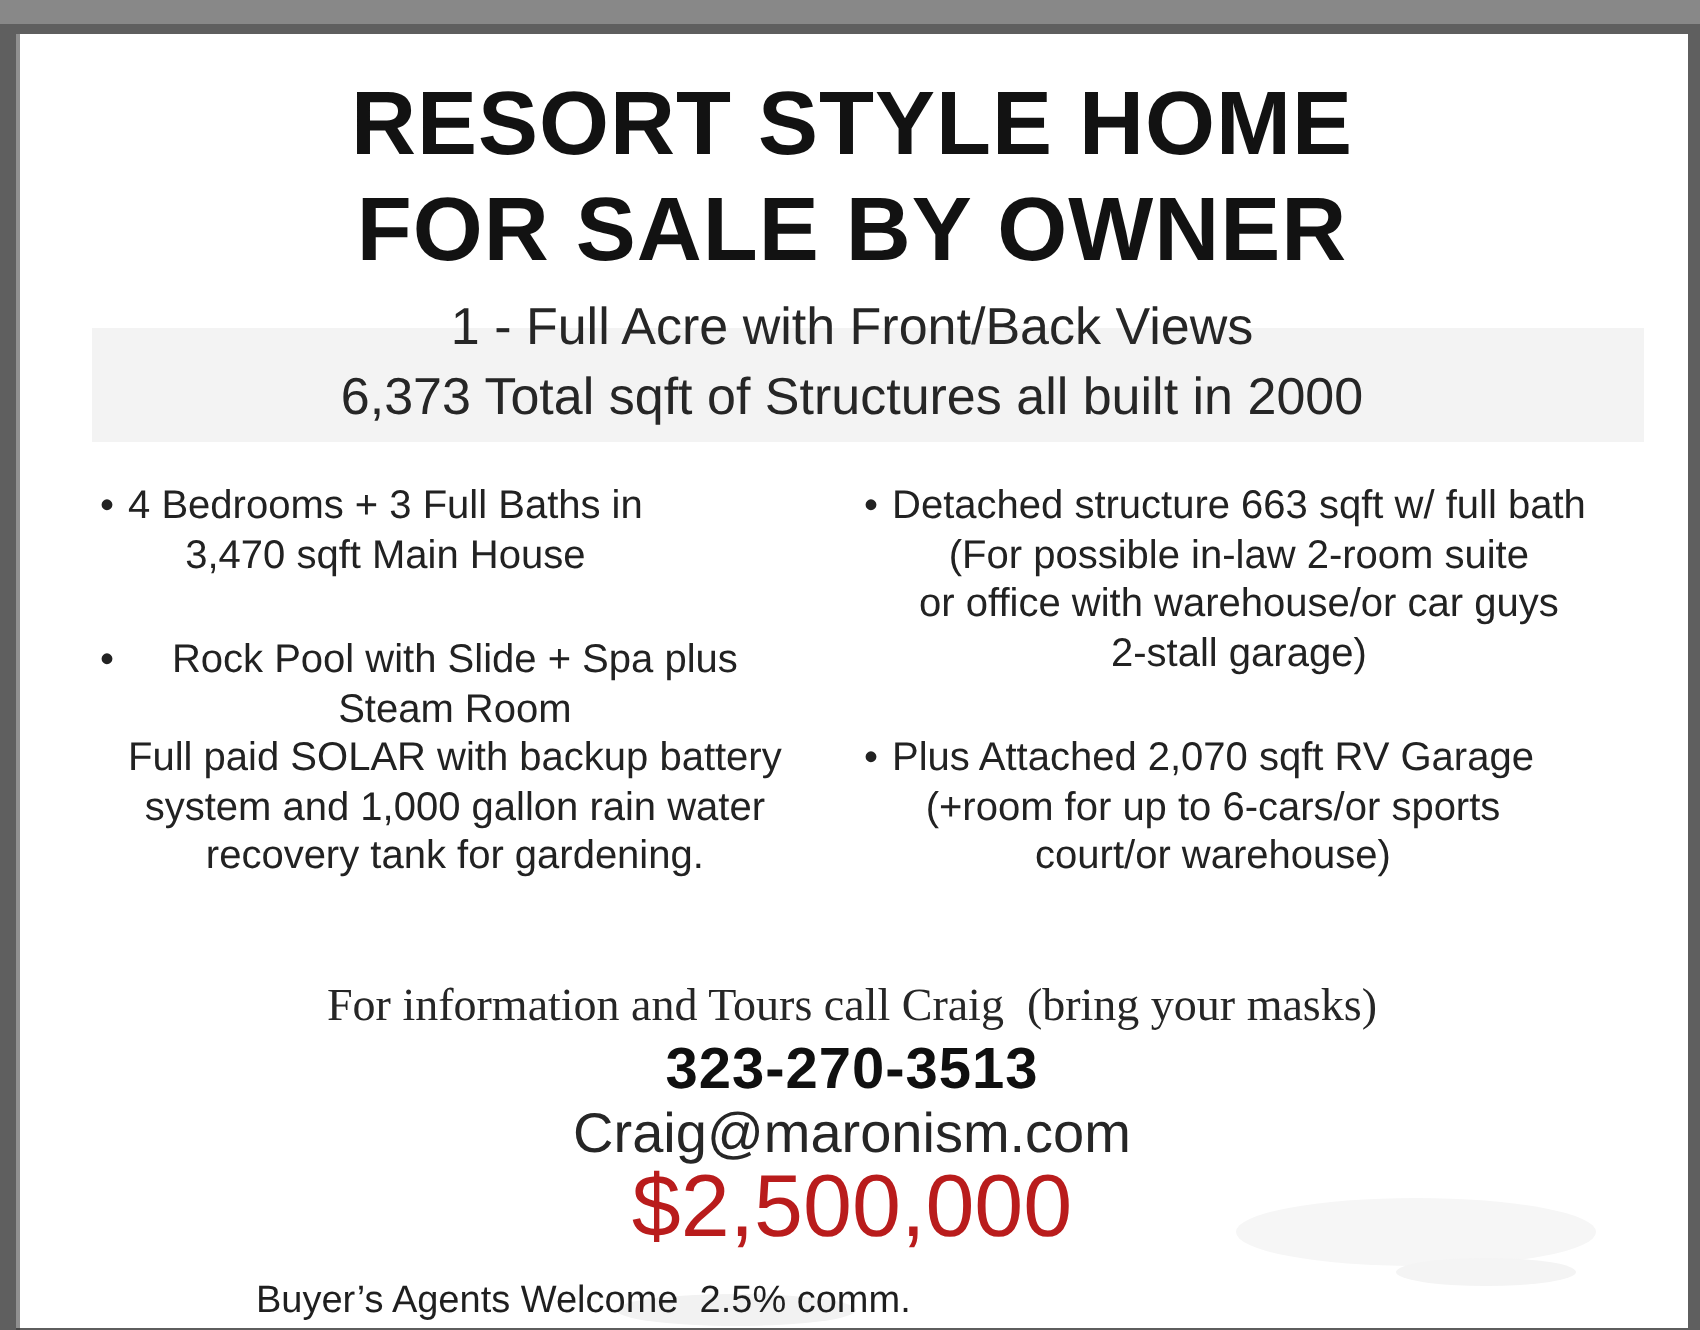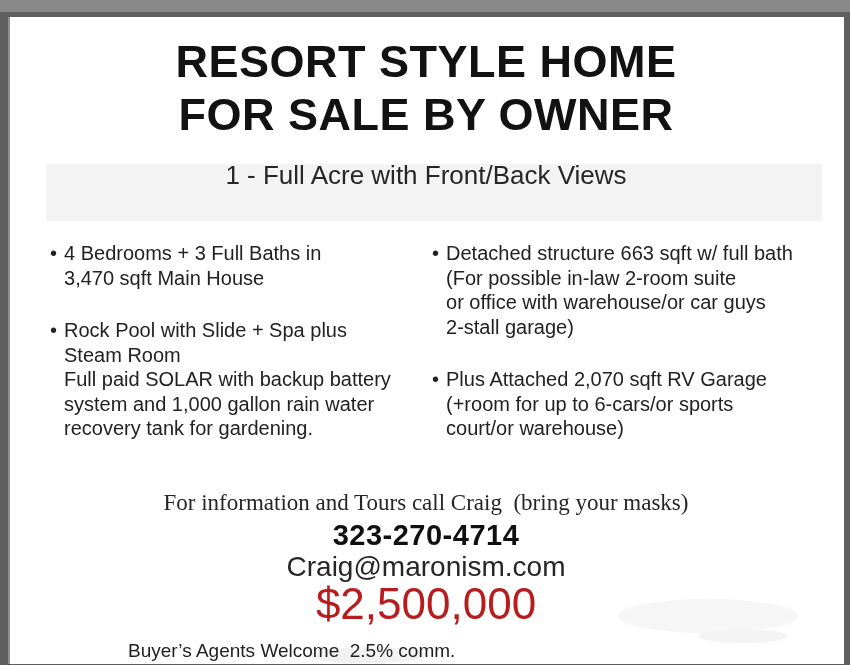--- a/index.html
+++ b/index.html
@@ -58,21 +58,21 @@
     text-align: center;
     font-size: 45px;
     font-weight: 900;
     line-height: 53px;
     letter-spacing: 0.5px;
     color: #121212;
     z-index: 1;
   }
   .subtitle {
     position: absolute;
-    top: 141px;
+    top: 129px;
     left: 0;
     right: 0;
     text-align: center;
     font-size: 26px;
     line-height: 35px;
     font-weight: 400;
     color: #262626;
     z-index: 1;
   }
   .col {
@@ -91,20 +91,21 @@
     line-height: 24.5px;
     color: #222;
   }
   .feature .bullet {
     flex: 0 0 auto;
     font-size: 20px;
     line-height: 24.5px;
   }
   .feature .txt {
     white-space: pre-line;
+    text-align: center;
   }
   .contact {
     position: absolute;
     top: 470px;
     left: 0;
     right: 0;
     text-align: center;
     z-index: 1;
   }
   .contact .info-line {
@@ -150,20 +151,21 @@
   <div class="artifact a2"></div>
   <div class="artifact a3"></div>
 
   <div class="title">
     <div>RESORT STYLE HOME</div>
     <div>FOR SALE BY OWNER</div>
   </div>
 
   <div class="subtitle">
     <div>1 - Full Acre with Front/Back Views</div>
+    <div>6,373 Total sqft of Structures all built in 2000</div>
   </div>
 
   <div class="col left">
     <div class="feature">
       <span class="bullet">•</span>
       <span class="txt">4 Bedrooms + 3 Full Baths in
 3,470 sqft Main House</span>
     </div>
     <div class="feature">
       <span class="bullet">•</span>
@@ -186,19 +188,19 @@
     <div class="feature">
       <span class="bullet">•</span>
       <span class="txt">Plus Attached 2,070 sqft RV Garage
 (+room for up to 6-cars/or sports
 court/or warehouse)</span>
     </div>
   </div>
 
   <div class="contact">
     <div class="info-line">For information and Tours call Craig &nbsp;(bring your masks)</div>
-    <div class="phone">323-270-4714</div>
+    <div class="phone">323-270-3513</div>
     <div class="email">Craig@maronism.com</div>
     <div class="price">$2,500,000</div>
   </div>
 
   <div class="agents-note">Buyer’s Agents Welcome &nbsp;2.5% comm.</div>
 </div>
 
 </body></html>

